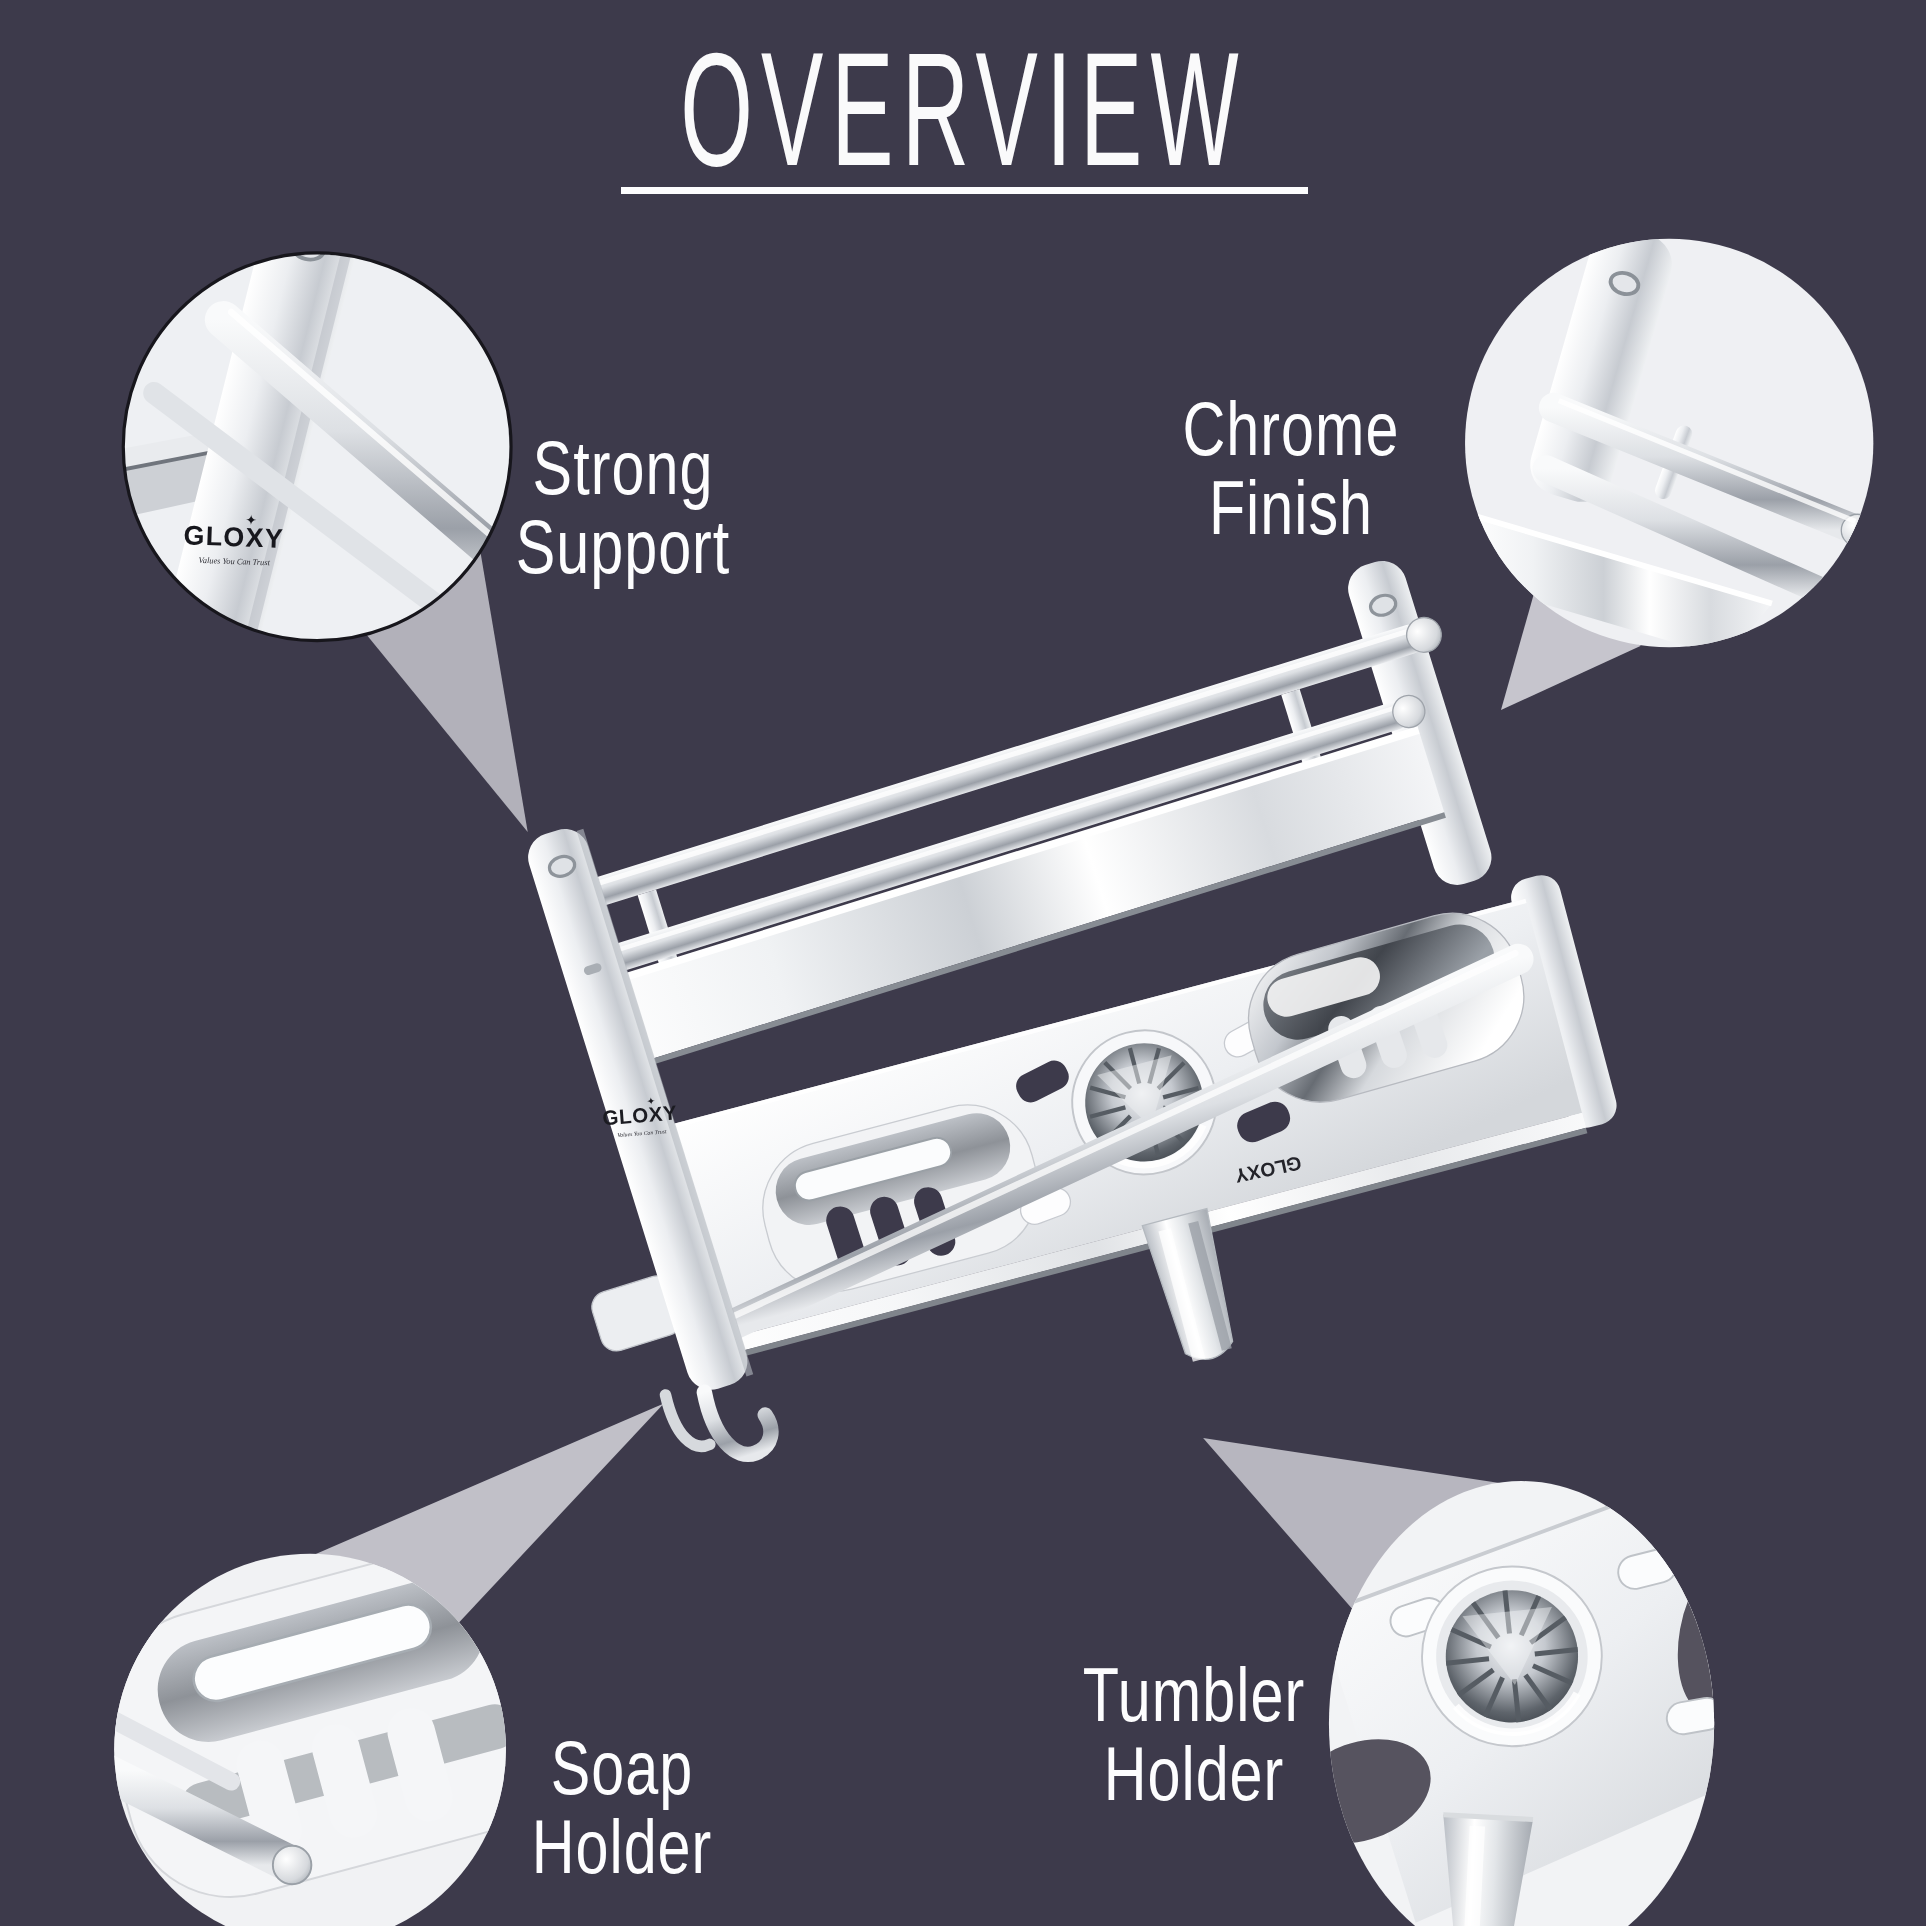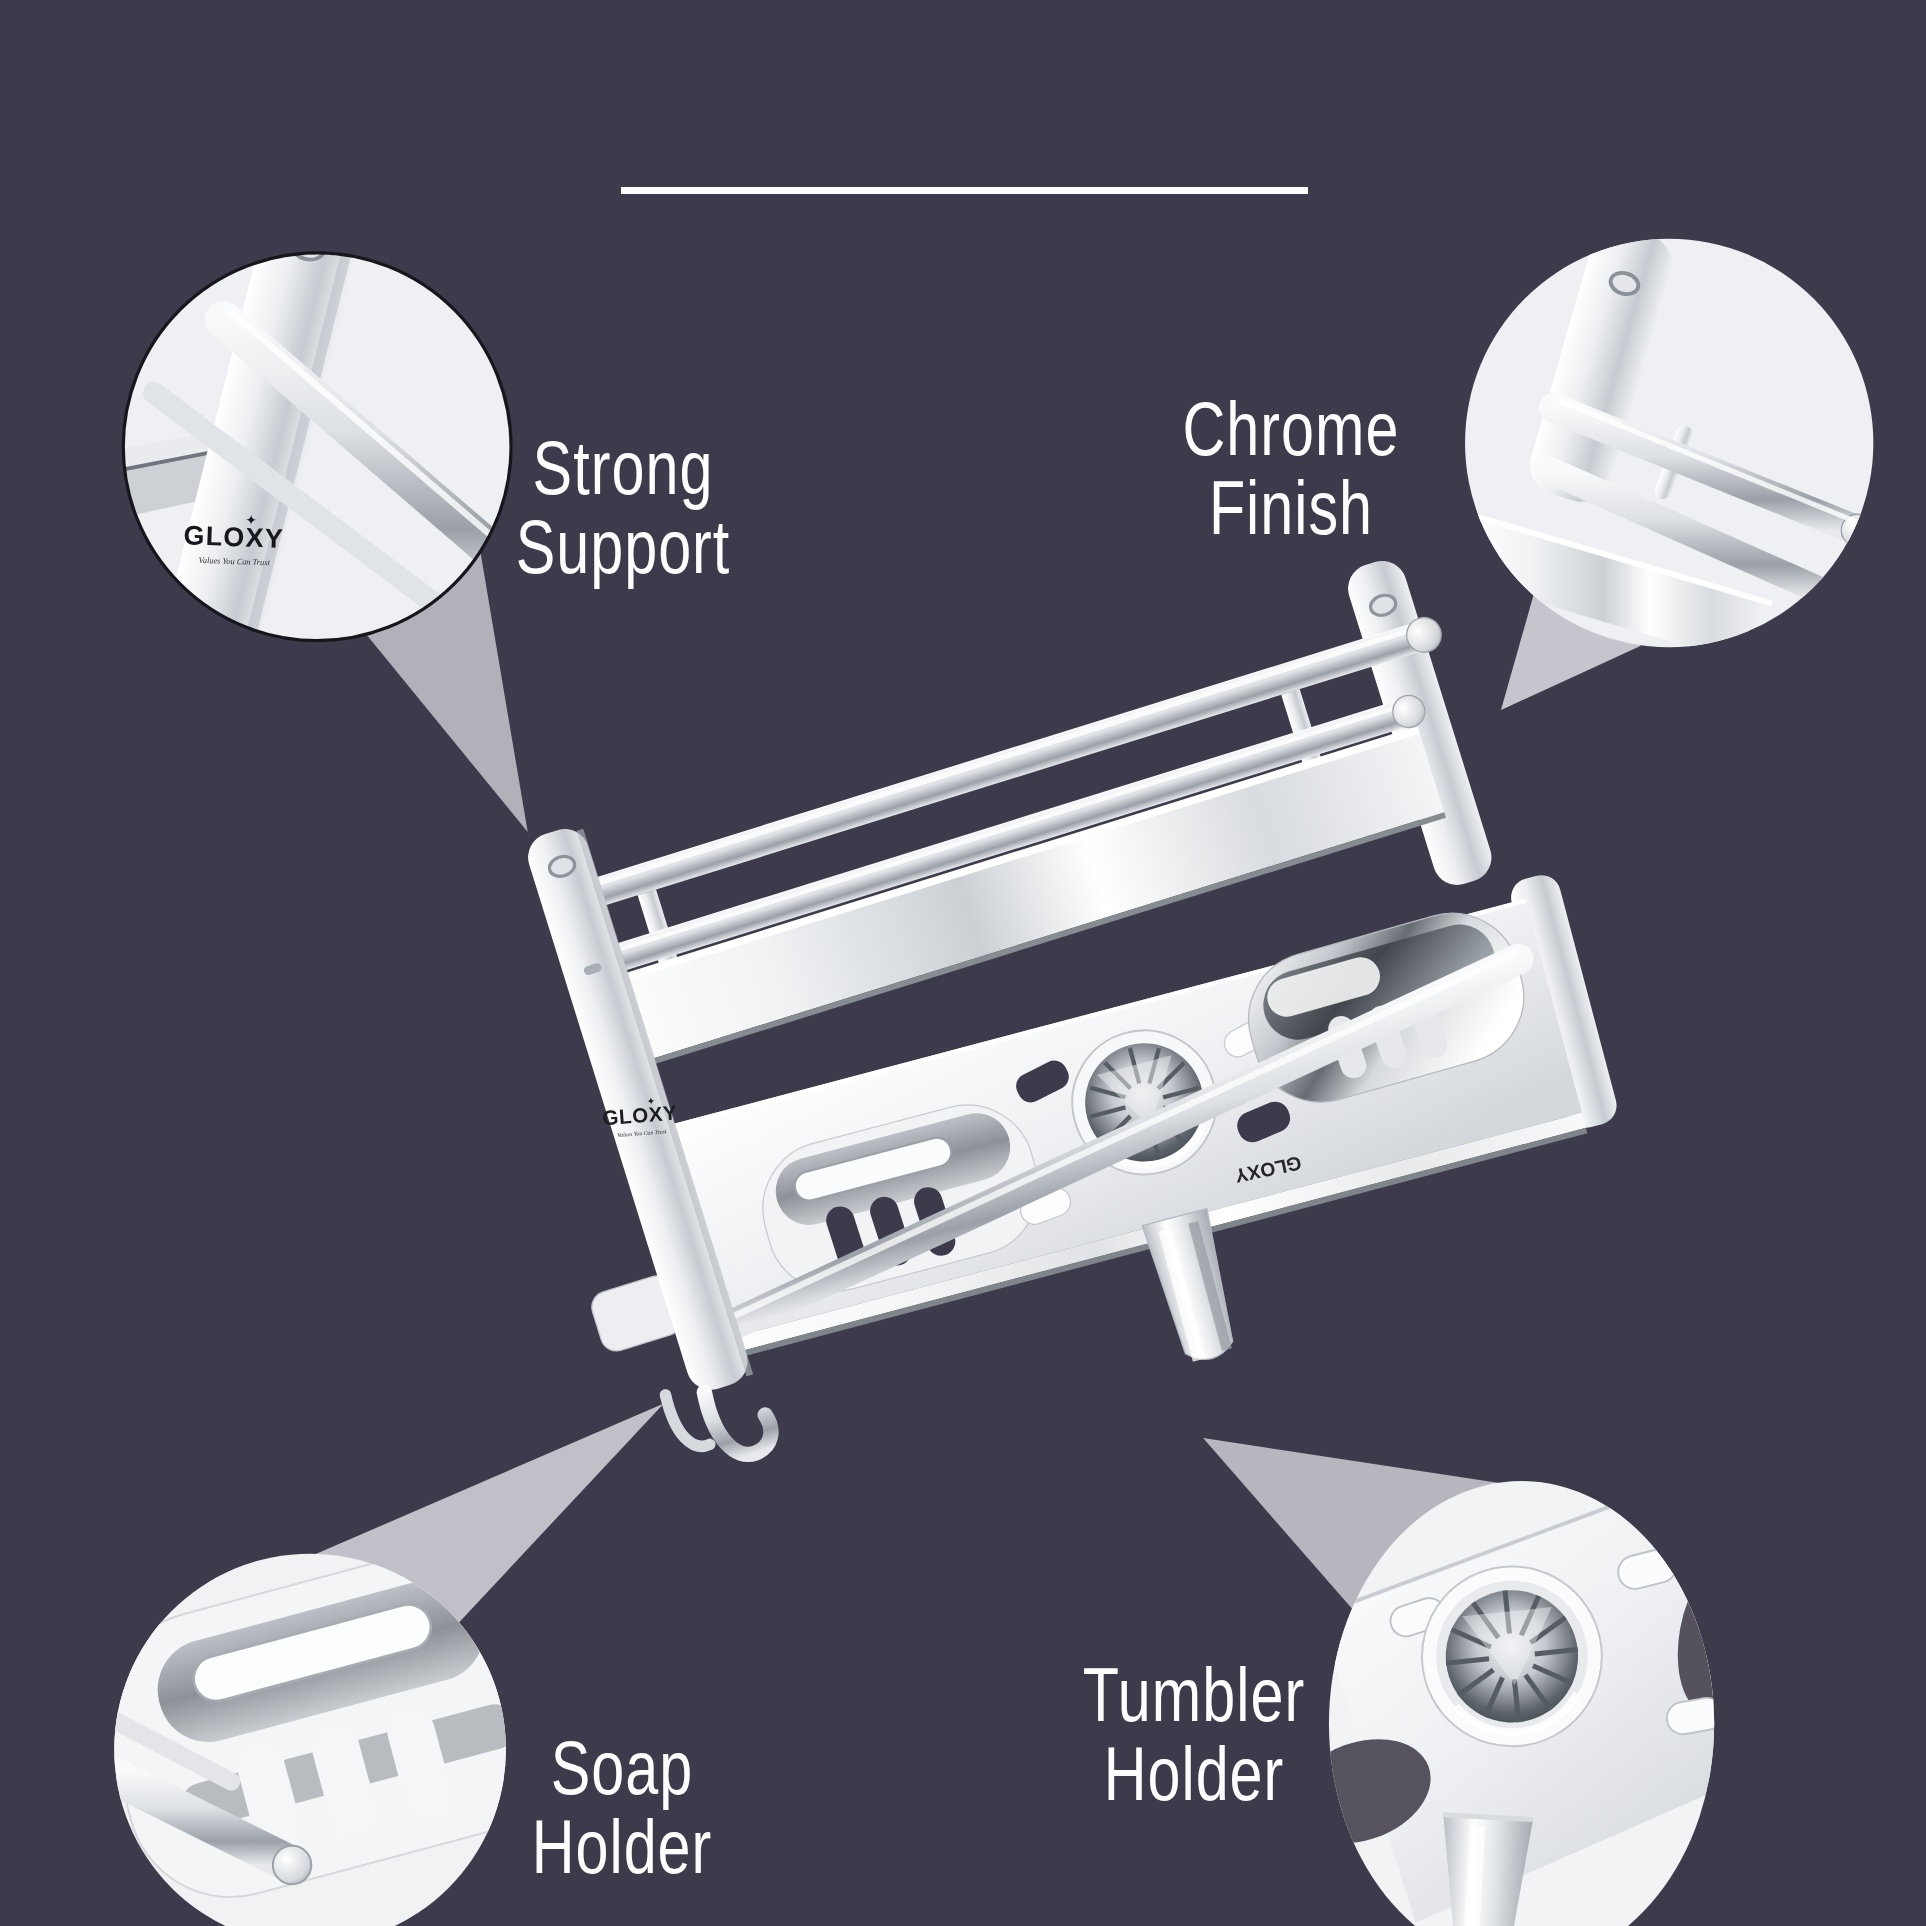--- a/index.html
+++ b/index.html
@@ -317,20 +317,23 @@
           <text class="svg-brand" x="0" y="0" font-size="32" letter-spacing="1" fill="#1b1b21" text-anchor="middle">GLOXY</text>
           <text x="19" y="-26" font-size="16" fill="#1b1b21" text-anchor="middle">✦</text>
           <text class="svg-tagline" x="1" y="20" font-size="9" fill="#2a2a31" text-anchor="middle">Values You Can Trust</text>
         </g>
         <path d="M -95 872 C -100 938 -80 970 -52 966" stroke="#d6d9dd" stroke-width="18" fill="none" stroke-linecap="round"></path>
         <path d="M -36 886 C -44 960 -20 1002 12 1000 C 40 998 52 974 44 948" stroke="url(#railGrad)" stroke-width="24" fill="none" stroke-linecap="round"></path>
       </g>
     </g>
   </svg>
 
+  <div class="title-wrap">
+    <span class="title-text">OVERVIEW</span>
+  </div>
   <div class="title-underline"></div>
 
   <div class="callout-label" style="left: 623px; top: 428px; color: rgb(253, 253, 254);">
     <span>Strong</span><br>
     <span>Support</span>
   </div>
   <div class="callout-label" style="left: 1291px; top: 389px; color: rgb(253, 253, 254);">
     <span>Chrome</span><br>
     <span>Finish</span>
   </div>

